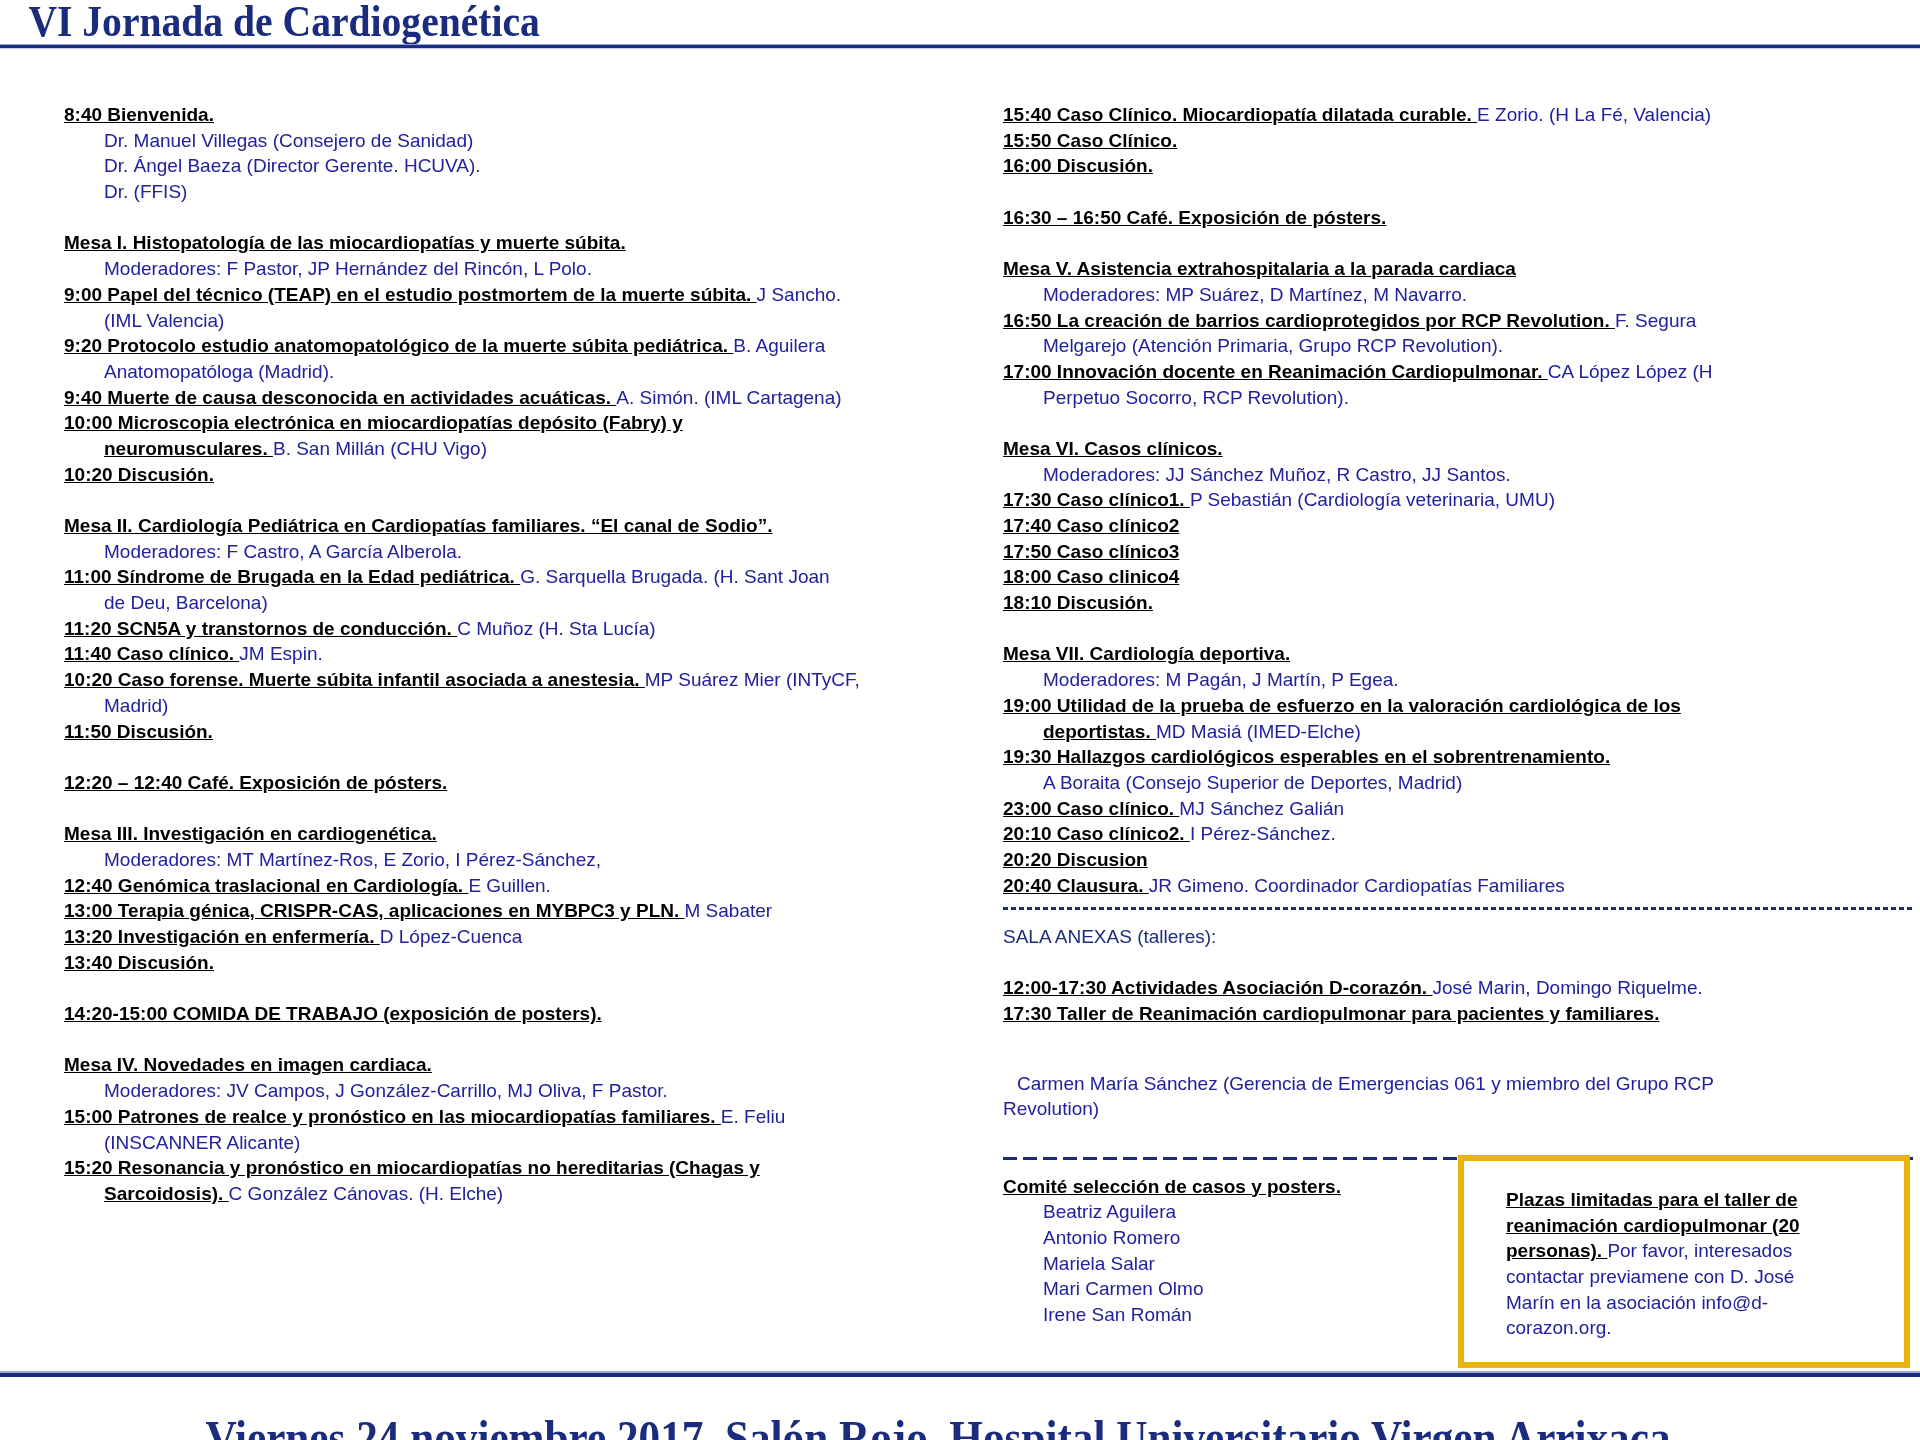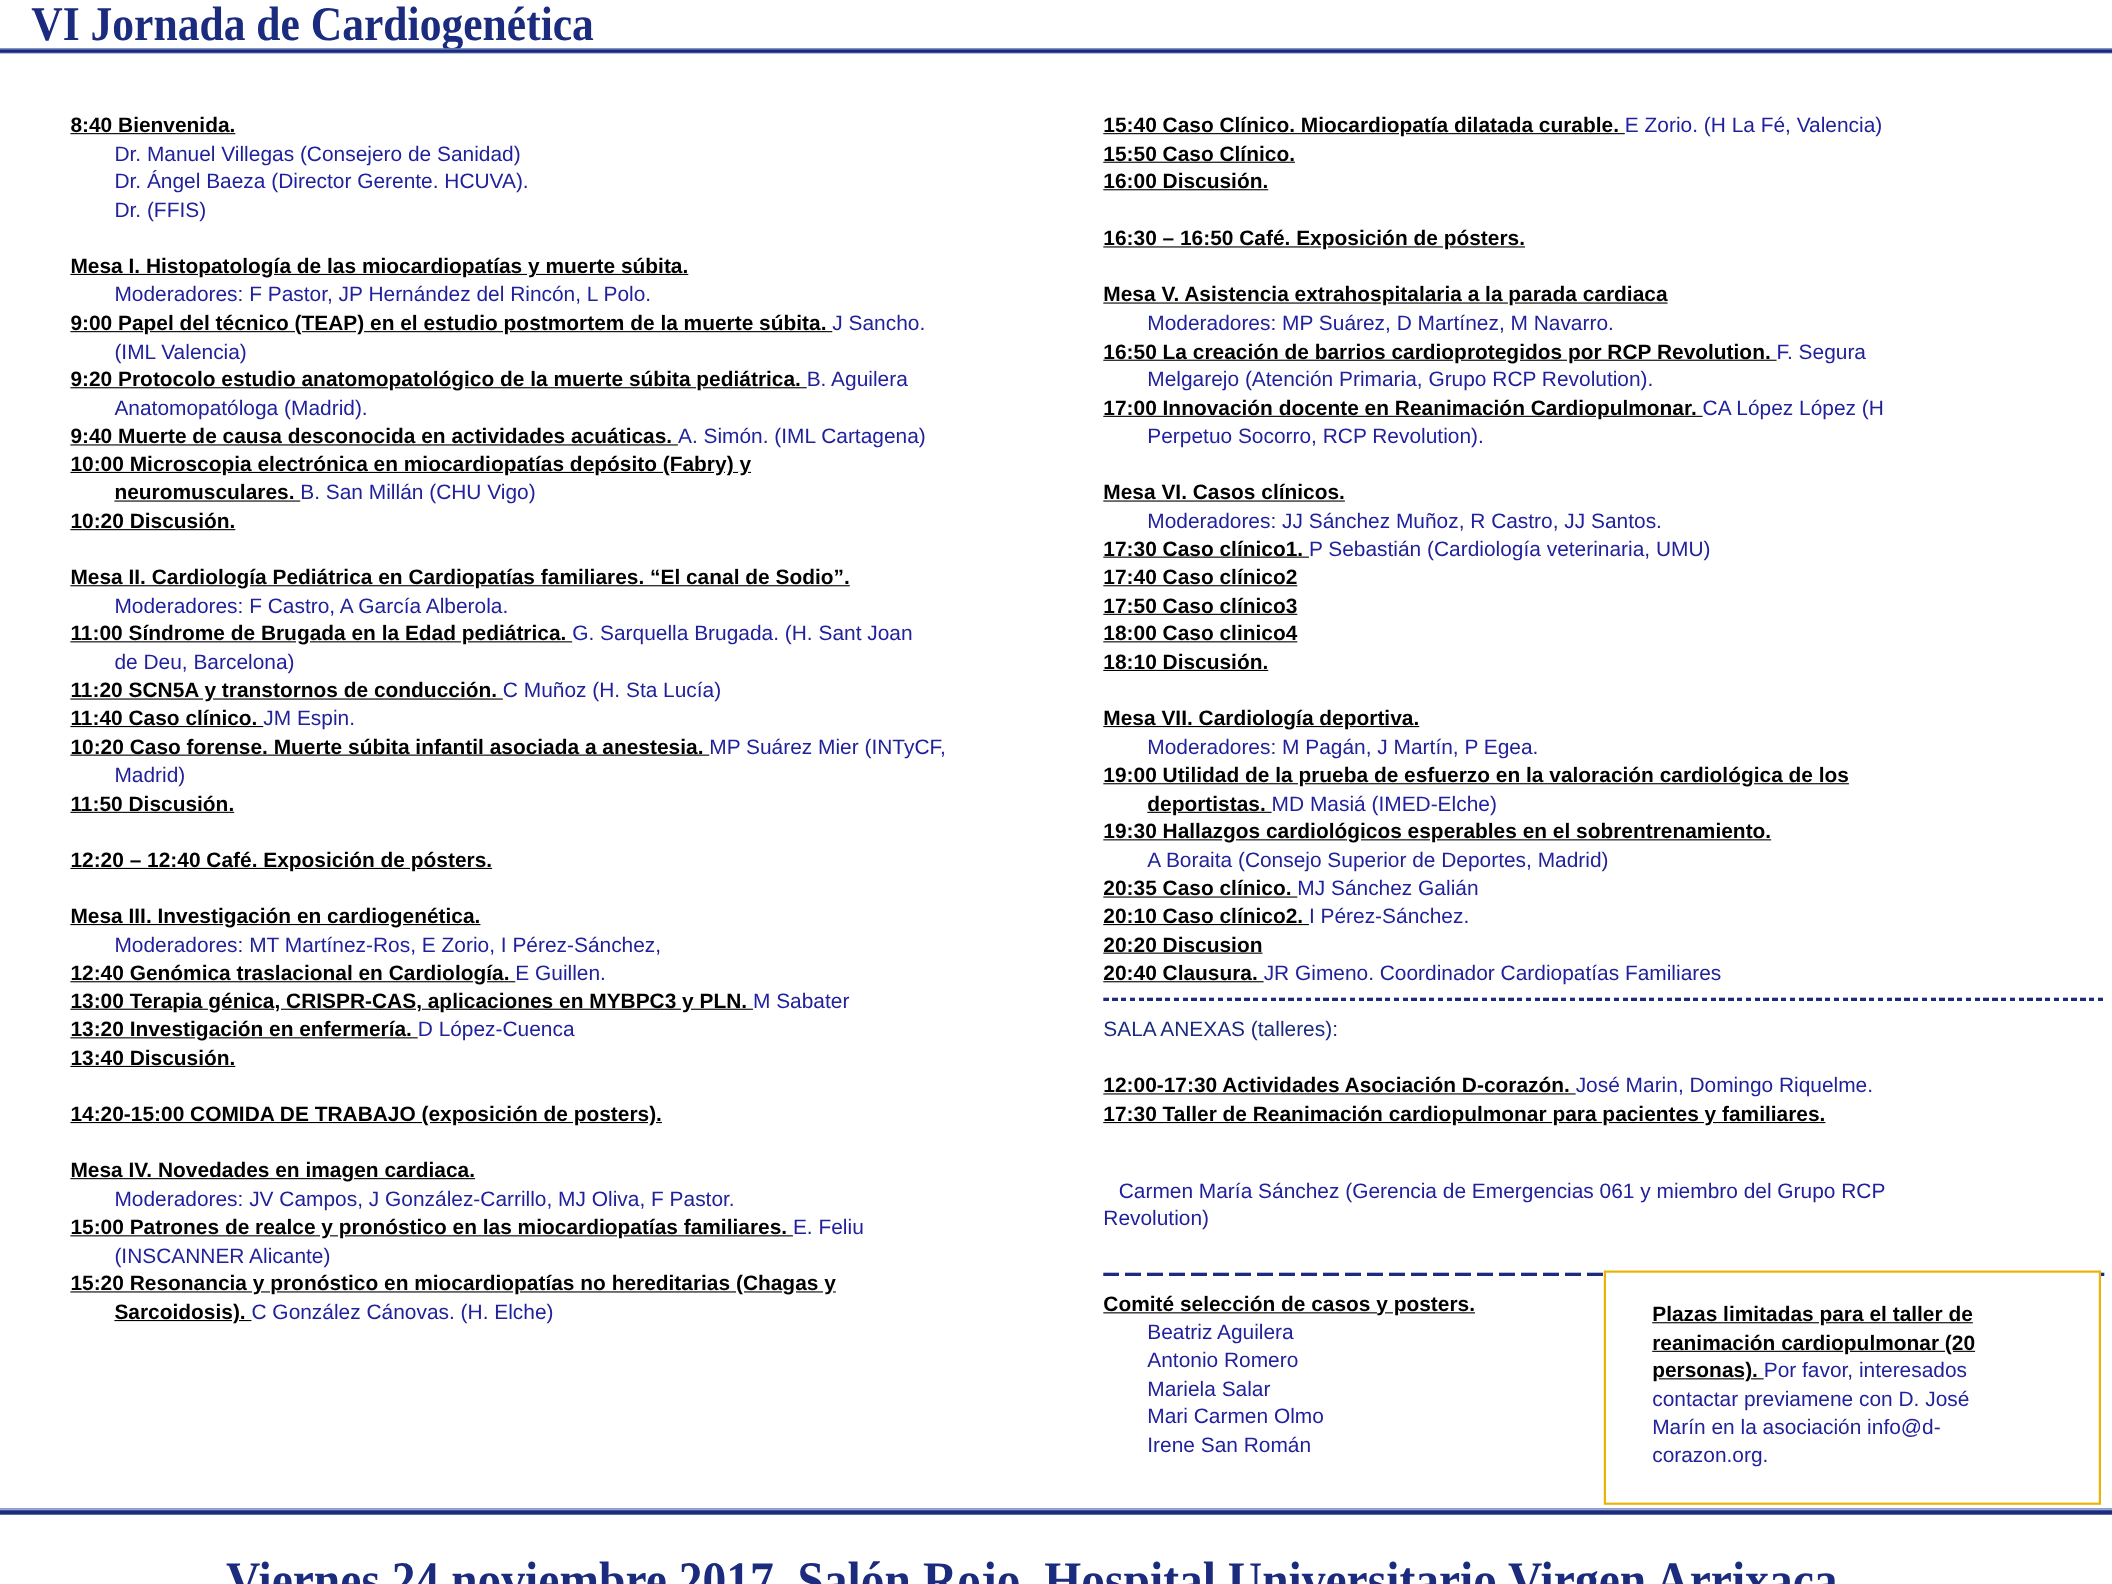--- a/index.html
+++ b/index.html
@@ -28,21 +28,21 @@
   .seg-b{color:#000000;font-weight:bold;text-decoration:underline;}
   .seg-u{color:#21219c;font-weight:normal;}
   .seg-n{color:#1b2b7d;font-weight:normal;}
   .sep{height:25.7px;position:relative;}
   .sep::after{content:"";position:absolute;left:0;right:4px;top:9px;height:3px;}
   .sep1::after{background:repeating-linear-gradient(90deg,#1b2b7d 0 5px,transparent 5px 8px);}
   .sep2::after{background:repeating-linear-gradient(90deg,#1b2b7d 0 14px,transparent 14px 20px);}
   
   .note-box{
     position:absolute;left:1458px;top:1155px;width:452px;height:213px;
-    border:2px solid #eab308;box-sizing:border-box;padding:26px 10px 0 42px;
+    border:6px solid #eab308;box-sizing:border-box;padding:26px 10px 0 42px;
     font-size:19px;background:#ffffff;
   }
   
   .bottom-rule{
     position:absolute;top:1371px;left:0;width:1920px;height:4px;background:#1b2b7d;
     border-top:2px solid #9aa7d4;
   }
   .footer{position:absolute;top:1412px;left:0;width:1752px;text-align:right;}
   .footer-text{
     display:inline-block;font-family:"Liberation Serif",serif;font-weight:bold;
@@ -124,21 +124,21 @@
     <div class="line ind0"><span class="seg-b">17:50 Caso clínico3</span></div>
     <div class="line ind0"><span class="seg-b">18:00 Caso clinico4</span></div>
     <div class="line ind0"><span class="seg-b">18:10 Discusión.</span></div>
     <div class="line ind0"></div>
     <div class="line ind0"><span class="seg-b">Mesa VII. Cardiología deportiva.</span></div>
     <div class="line ind1"><span class="seg-u">Moderadores: M Pagán, J Martín, P Egea.</span></div>
     <div class="line ind0"><span class="seg-b">19:00 Utilidad de la prueba de esfuerzo en la valoración cardiológica de los</span></div>
     <div class="line ind1"><span class="seg-b">deportistas. </span><span class="seg-u">MD Masiá (IMED-Elche)</span></div>
     <div class="line ind0"><span class="seg-b">19:30 Hallazgos cardiológicos esperables en el sobrentrenamiento.</span></div>
     <div class="line ind1"><span class="seg-u">A Boraita (Consejo Superior de Deportes, Madrid)</span></div>
-    <div class="line ind0"><span class="seg-b">20:35 Caso clínico. </span><span class="seg-u">MJ Sánchez Galián</span></div>
+    <div class="line ind0"><span class="seg-b">23:00 Caso clínico. </span><span class="seg-u">MJ Sánchez Galián</span></div>
     <div class="line ind0"><span class="seg-b">20:10 Caso clínico2. </span><span class="seg-u">I Pérez-Sánchez.</span></div>
     <div class="line ind0"><span class="seg-b">20:20 Discusion</span></div>
     <div class="line ind0"><span class="seg-b">20:40 Clausura. </span><span class="seg-u">JR Gimeno. Coordinador Cardiopatías Familiares</span></div>
     <div class="sep sep1"></div>
     <div class="line ind0"><span class="seg-n">SALA ANEXAS (talleres):</span></div>
     <div class="line ind0"></div>
     <div class="line ind0"><span class="seg-b">12:00-17:30 Actividades Asociación D-corazón. </span><span class="seg-u">José Marin, Domingo Riquelme.</span></div>
     <div class="line ind0"><span class="seg-b">17:30 Taller de Reanimación cardiopulmonar para pacientes y familiares.</span></div>
     <div class="line ind2"><span class="seg-u">Carmen María Sánchez (Gerencia de Emergencias 061 y miembro del Grupo RCP</span></div>
     <div class="line ind0"><span class="seg-u">Revolution)</span></div>

